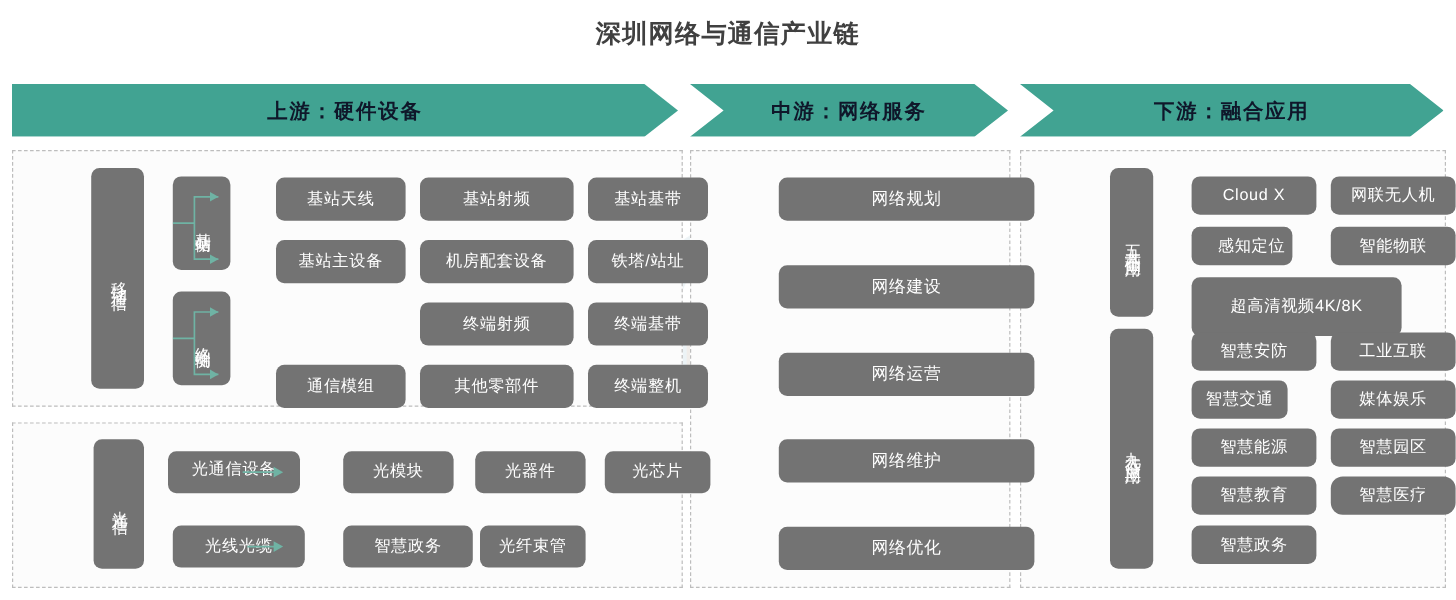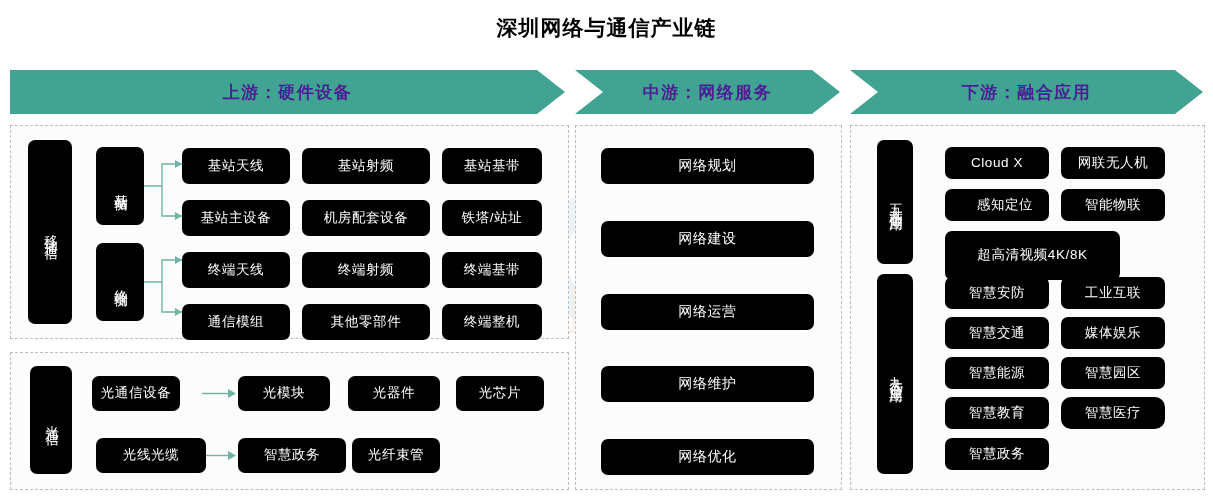--- a/index.html
+++ b/index.html
@@ -10,52 +10,52 @@
     overflow:hidden;position:relative;
   }
   .root{position:relative;width:1213px;height:500px;}
 
   
   .watermark{position:absolute;left:0;top:0;width:1213px;height:500px;pointer-events:none;z-index:0;}
 
   
   .title{
     position:absolute;left:0;top:14px;width:1213px;text-align:center;
-    font-size:21px;font-weight:bold;color:#000000;letter-spacing:1px;
+    font-size:21px;font-weight:bold;color:#404040;letter-spacing:1px;
     z-index:3;
   }
 
   
   .hdr{
     position:absolute;top:70px;height:44px;z-index:3;
-    background:#41a392;color:#4c1d95;
+    background:#41a392;color:#0f172a;
     display:flex;align-items:center;justify-content:center;
     font-size:17px;font-weight:bold;letter-spacing:1.5px;
   }
   .hdr.up{left:10px;width:555px;
     clip-path:polygon(0 0, calc(100% - 28px) 0, 100% 50%, calc(100% - 28px) 100%, 0 100%);}
   .hdr.mid{left:575px;width:265px;
     clip-path:polygon(0 0, calc(100% - 28px) 0, 100% 50%, calc(100% - 28px) 100%, 0 100%, 28px 50%);}
   .hdr.down{left:850px;width:353px;
     clip-path:polygon(0 0, calc(100% - 28px) 0, 100% 50%, calc(100% - 28px) 100%, 0 100%, 28px 50%);}
 
   
   .panel{position:absolute;border:1px dashed #bdbdbd;background:#fcfcfc;z-index:1;}
   #panel-mobile{left:10px;top:125px;width:557px;height:212px;}
   #panel-optical{left:10px;top:352px;width:557px;height:136px;}
   #panel-mid{left:575px;top:125px;width:265px;height:363px;}
   #panel-down{left:850px;top:125px;width:353px;height:363px;}
 
   
   .box{
     position:absolute;z-index:2;
-    background:#000000;border-radius:7px;color:#ffffff;
+    background:#737373;border-radius:7px;color:#ffffff;
     display:flex;align-items:center;justify-content:center;
     font-size:13.5px;letter-spacing:.6px;text-align:center;
-    box-sizing:border-box;line-height:1.25;
+    box-sizing:border-box;line-height:1.25;margin-left:48px;
   }
   .box.vert{
     writing-mode:vertical-rl;text-orientation:upright;
     letter-spacing:4px;font-size:13.5px;
   }
   .box.big{font-size:14px;}
 
   
   .conn{position:absolute;z-index:2;pointer-events:none;}
 </style>
@@ -101,31 +101,30 @@
   </svg>
 
   <div class="box" style="left:182px;top:148px;width:108px;height:36px;">基站天线</div>
   <div class="box" style="left:302px;top:148px;width:128px;height:36px;">基站射频</div>
   <div class="box" style="left:442px;top:148px;width:100px;height:36px;">基站基带</div>
 
   <div class="box" style="left:182px;top:200px;width:108px;height:36px;">基站主设备</div>
   <div class="box" style="left:302px;top:200px;width:128px;height:36px;">机房配套设备</div>
   <div class="box" style="left:442px;top:200px;width:100px;height:36px;">铁塔/站址</div>
 
-  <div class="box" style="left:182px;top:252px;width:108px;height:36px;">终端天线</div>
   <div class="box" style="left:302px;top:252px;width:128px;height:36px;">终端射频</div>
   <div class="box" style="left:442px;top:252px;width:100px;height:36px;">终端基带</div>
 
   <div class="box" style="left:182px;top:304px;width:108px;height:36px;">通信模组</div>
   <div class="box" style="left:302px;top:304px;width:128px;height:36px;">其他零部件</div>
   <div class="box" style="left:442px;top:304px;width:100px;height:36px;">终端整机</div>
 
   <div class="box vert" style="left:30px;top:366px;width:42px;height:108px;">光通信</div>
 
-  <div class="box" style="left:92px;top:376px;width:88px;height:35px;">光通信设备</div>
+  <div class="box" style="left:92px;top:376px;width:110px;height:35px;font-family:Liberation Mono, monospace;">光通信设备</div>
   <svg class="conn" style="left:202px;top:376px;" width="42" height="35" viewBox="0 0 42 35">
     <path d="M0 17.5 H32" fill="none" stroke="#6fb3a4" stroke-width="1.4"></path>
     <path d="M34 17.5 l-8 -4.5 v9 z" fill="#6fb3a4"></path>
   </svg>
   <div class="box" style="left:238px;top:376px;width:92px;height:35px;">光模块</div>
   <div class="box" style="left:348px;top:376px;width:92px;height:35px;">光器件</div>
   <div class="box" style="left:456px;top:376px;width:88px;height:35px;">光芯片</div>
 
   <div class="box" style="left:96px;top:438px;width:110px;height:35px;">光线光缆</div>
   <svg class="conn" style="left:206px;top:438px;" width="38" height="35" viewBox="0 0 38 35">
@@ -139,27 +138,27 @@
   <div class="box big" style="left:601px;top:221px;width:213px;height:36px;">网络建设</div>
   <div class="box big" style="left:601px;top:294px;width:213px;height:36px;">网络运营</div>
   <div class="box big" style="left:601px;top:366px;width:213px;height:36px;">网络维护</div>
   <div class="box big" style="left:601px;top:439px;width:213px;height:36px;text-align:right;">网络优化</div>
 
   <div class="box vert" style="left:877px;top:140px;width:36px;height:124px;letter-spacing:3px;">五大基础应用</div>
   <div class="box vert" style="left:877px;top:274px;width:36px;height:200px;letter-spacing:3px;">九大行业应用</div>
 
   <div class="box" style="left:945px;top:147px;width:104px;height:32px;">Cloud X</div>
   <div class="box" style="left:1061px;top:147px;width:104px;height:32px;">网联无人机</div>
-  <div class="box" style="left:945px;top:189px;width:104px;height:32px;padding-left:16px;">感知定位</div>
+  <div class="box" style="left:945px;top:189px;width:84px;height:32px;padding-left:16px;">感知定位</div>
   <div class="box" style="left:1061px;top:189px;width:104px;height:32px;">智能物联</div>
   <div class="box" style="left:945px;top:231px;width:175px;height:49px;">超高清视频4K/8K</div>
 
   <div class="box" style="left:945px;top:277px;width:104px;height:32px;">智慧安防</div>
   <div class="box" style="left:1061px;top:277px;width:104px;height:32px;">工业互联</div>
-  <div class="box" style="left:945px;top:317px;width:104px;height:32px;">智慧交通</div>
+  <div class="box" style="left:945px;top:317px;width:80px;height:32px;">智慧交通</div>
   <div class="box" style="left:1061px;top:317px;width:104px;height:32px;">媒体娱乐</div>
   <div class="box" style="left:945px;top:357px;width:104px;height:32px;">智慧能源</div>
   <div class="box" style="left:1061px;top:357px;width:104px;height:32px;">智慧园区</div>
   <div class="box" style="left:945px;top:397px;width:104px;height:32px;">智慧教育</div>
   <div class="box" style="left:1061px;top:397px;width:104px;height:32px;border-radius:10px;">智慧医疗</div>
   <div class="box" style="left:945px;top:438px;width:104px;height:32px;">智慧政务</div>
 
 </div>
 
 </body></html>

